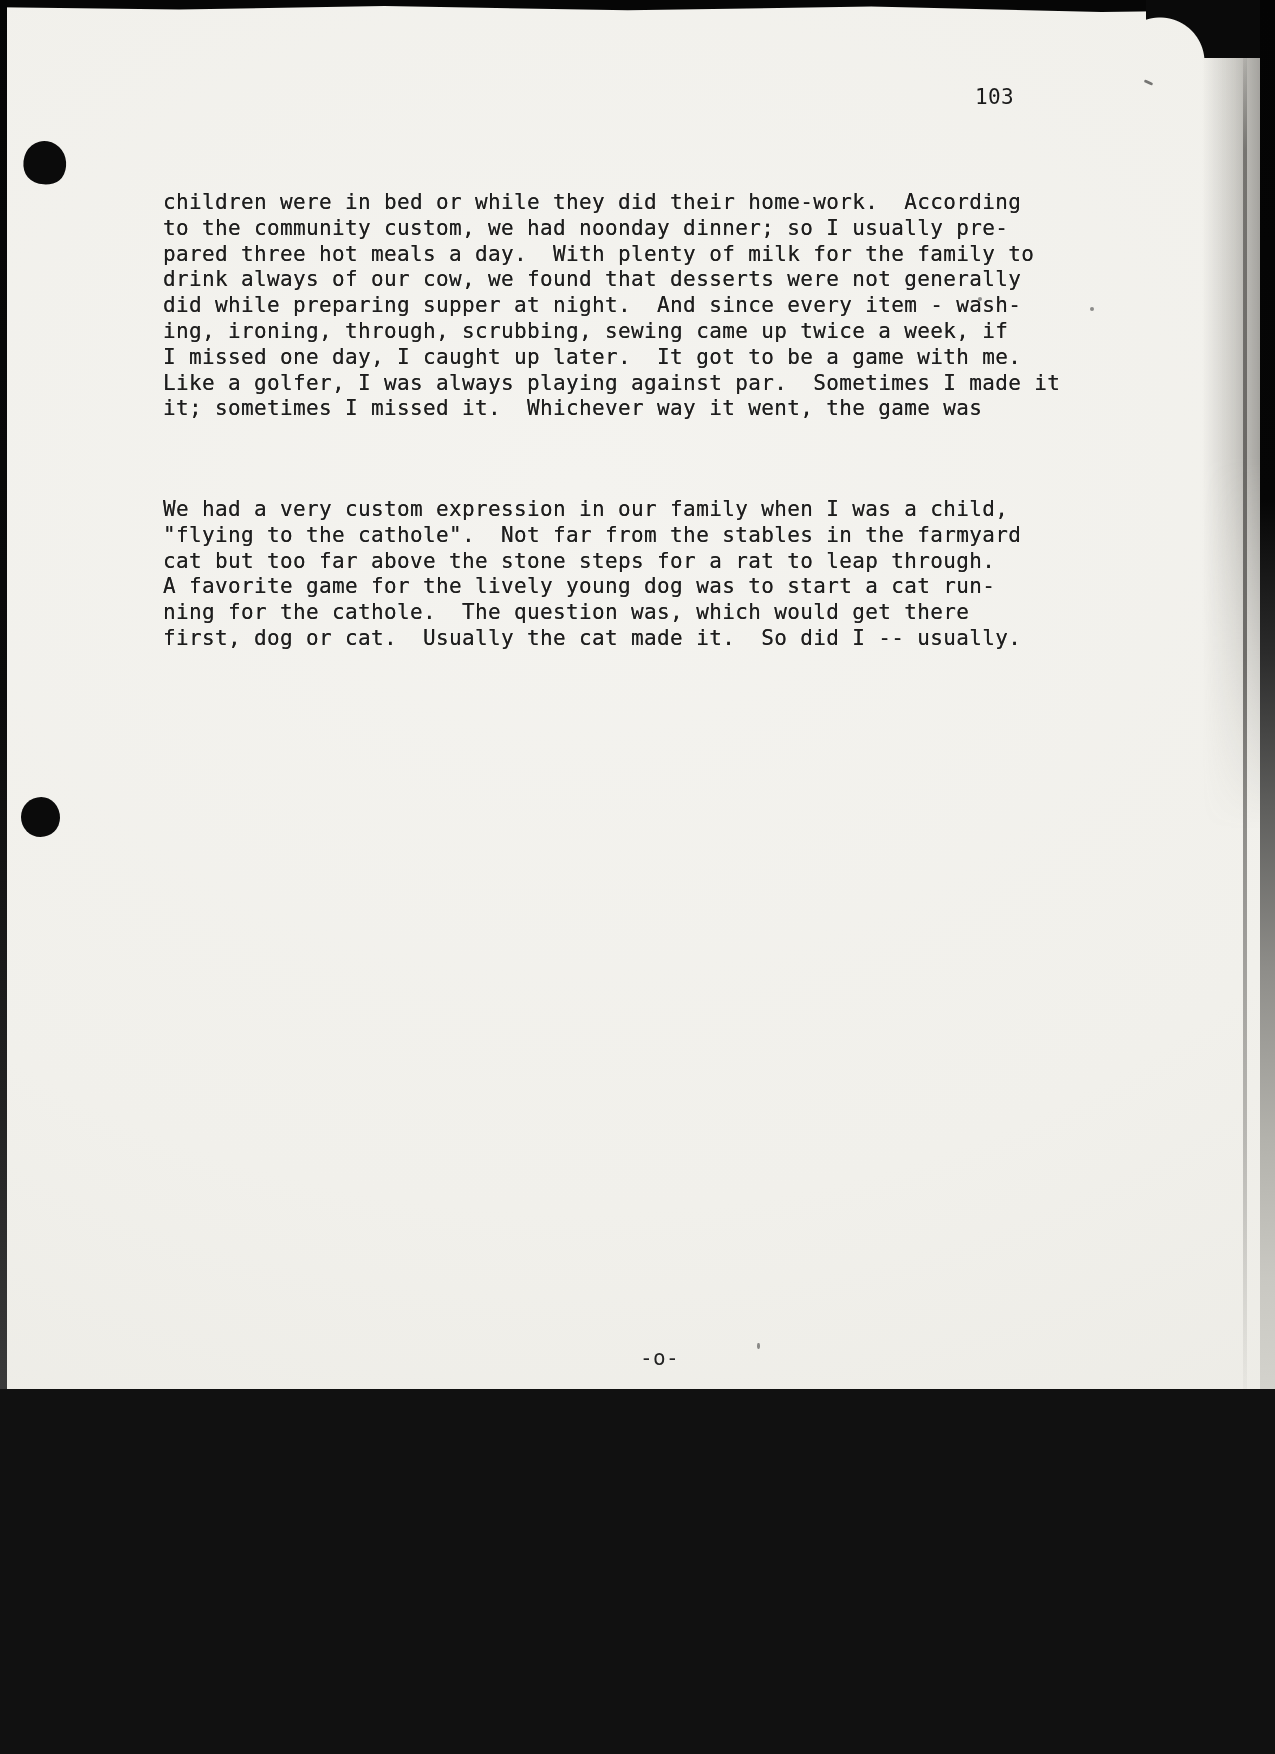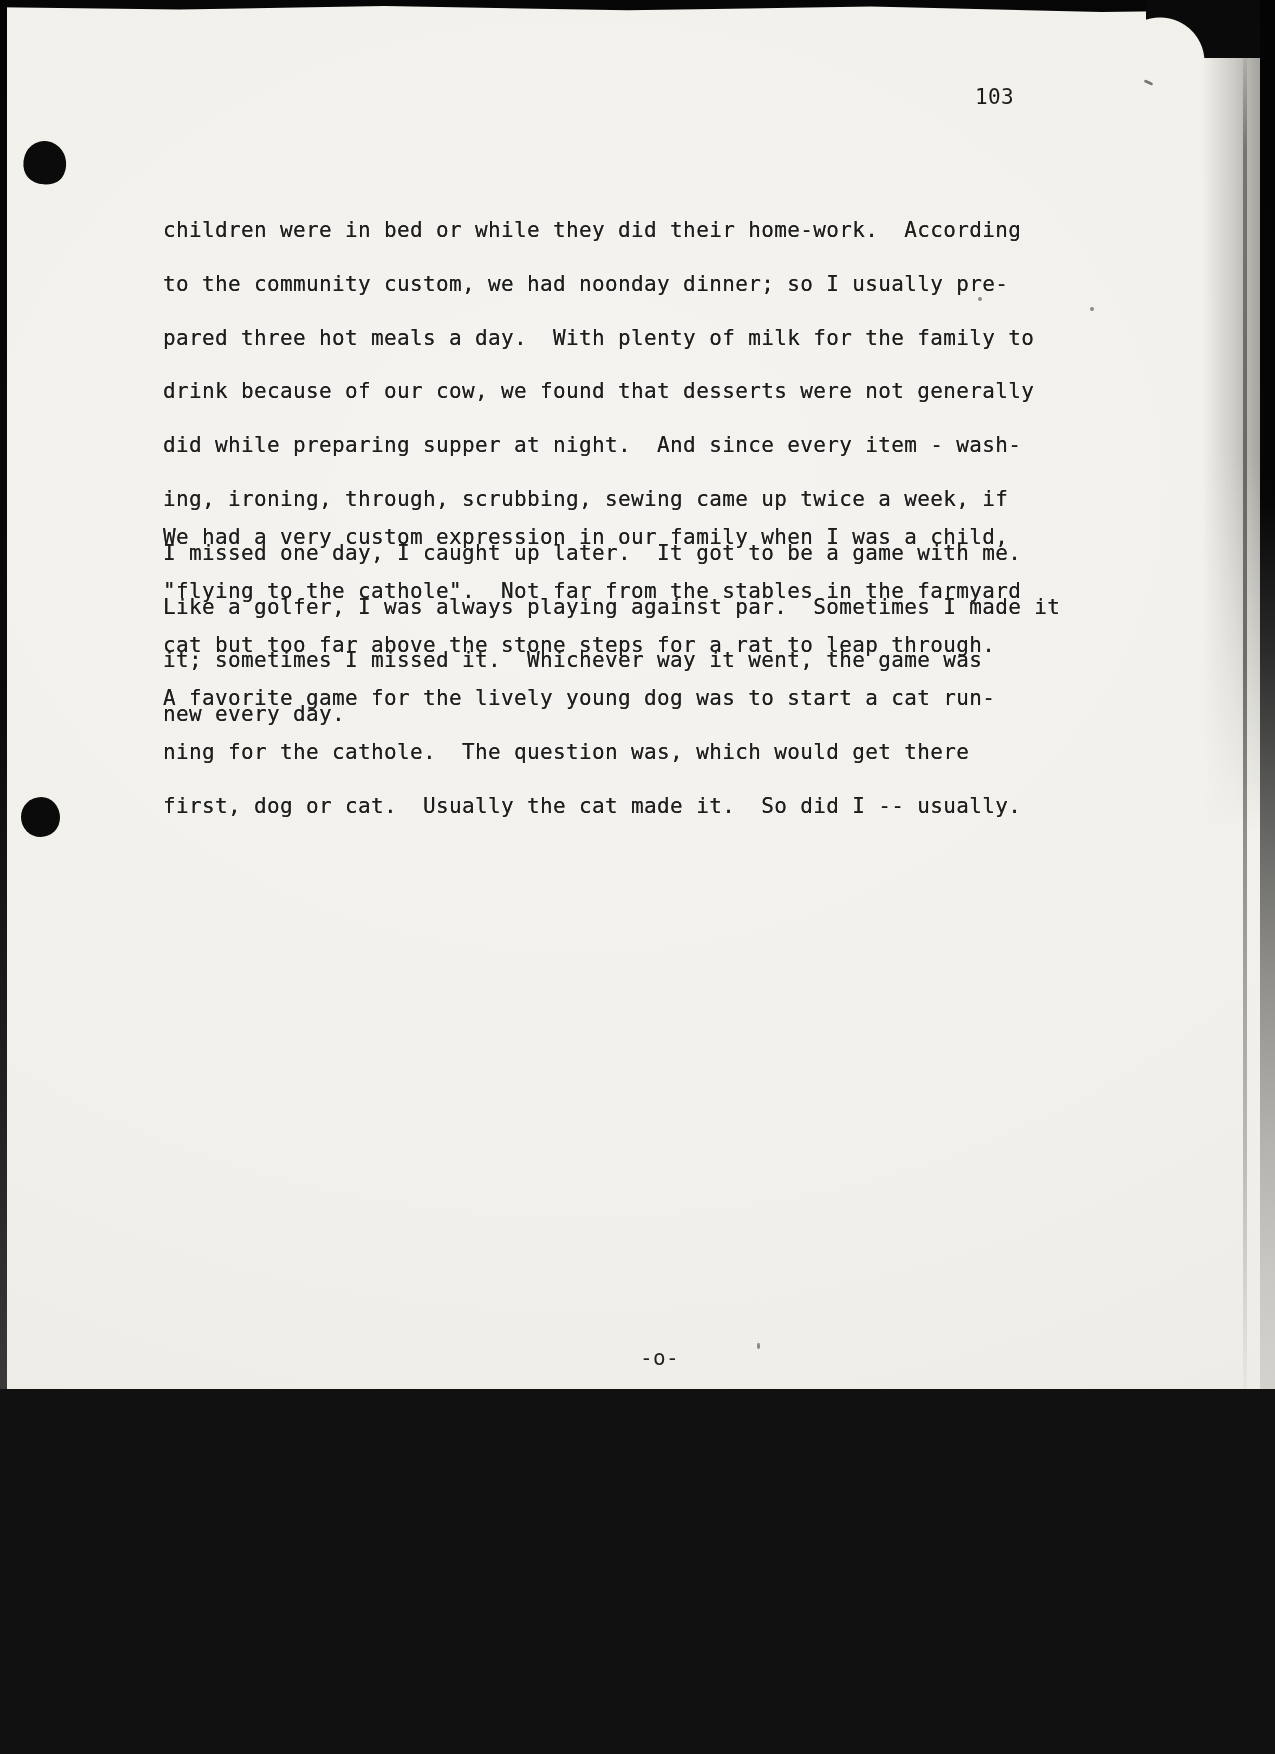--- a/index.html
+++ b/index.html
@@ -6,21 +6,21 @@
   .scan{
     position:relative;width:1275px;height:1389px;overflow:hidden;
     background:radial-gradient(ellipse 130% 95% at 45% 35%, #f4f3ef 0%, #f1f0eb 55%, #eae9e3 100%);
     font-family:"DejaVu Sans Mono","Liberation Mono",monospace;
     padding-left:6px;
   }
   
   .textline{
     white-space:pre;
     font-size:21px;line-height:25.8px;letter-spacing:0.36px;
-    color:#1d1d1d;text-shadow:0 0 0.5px rgba(25,25,25,.75);margin-top:28px;
+    color:#1d1d1d;text-shadow:0 0 0.5px rgba(25,25,25,.75);
   }
   .para{position:absolute;left:163px;}
   #para1{top:190px;}
   #para2{top:497px;}
   .pagenum{position:absolute;left:975px;top:85px;font-size:21px;letter-spacing:0.36px;color:#1b1b1b;white-space:pre;}
   .separator{position:absolute;left:640px;top:1346px;font-size:21px;letter-spacing:0.36px;color:#222;white-space:pre;}
   
   .edge-top{position:absolute;left:0;top:0;width:100%;height:12px;background:#060606;
     clip-path:polygon(0 0,100% 0,100% 80%,86% 100%,68% 55%,49% 85%,30% 50%,14% 80%,0 60%);}
   .edge-left{position:absolute;left:0;top:0;width:7px;height:100%;
@@ -54,27 +54,26 @@
 <body>
 
 <div class="scan">
 
   <div class="pagenum">103</div>
 
   <div class="para" id="para1">
     <div class="textline">children were in bed or while they did their home-work.  According</div>
     <div class="textline">to the community custom, we had noonday dinner; so I usually pre-</div>
     <div class="textline">pared three hot meals a day.  With plenty of milk for the family to</div>
-    <div class="textline">drink because of our cow, we found that desserts were not generally</div>
+    <div class="textline">drink always of our cow, we found that desserts were not generally</div>
     <div class="textline">did while preparing supper at night.  And since every item - wash-</div>
     <div class="textline">ing, ironing, through, scrubbing, sewing came up twice a week, if</div>
     <div class="textline">I missed one day, I caught up later.  It got to be a game with me.</div>
     <div class="textline">Like a golfer, I was always playing against par.  Sometimes I made it</div>
     <div class="textline">it; sometimes I missed it.  Whichever way it went, the game was</div>
-    <div class="textline">new every day.</div>
   </div>
 
   <div class="para" id="para2">
     <div class="textline">We had a very custom expression in our family when I was a child,</div>
     <div class="textline">"flying to the cathole".  Not far from the stables in the farmyard</div>
     <div class="textline">cat but too far above the stone steps for a rat to leap through.</div>
     <div class="textline">A favorite game for the lively young dog was to start a cat run-</div>
     <div class="textline">ning for the cathole.  The question was, which would get there</div>
     <div class="textline">first, dog or cat.  Usually the cat made it.  So did I -- usually.</div>
   </div>

